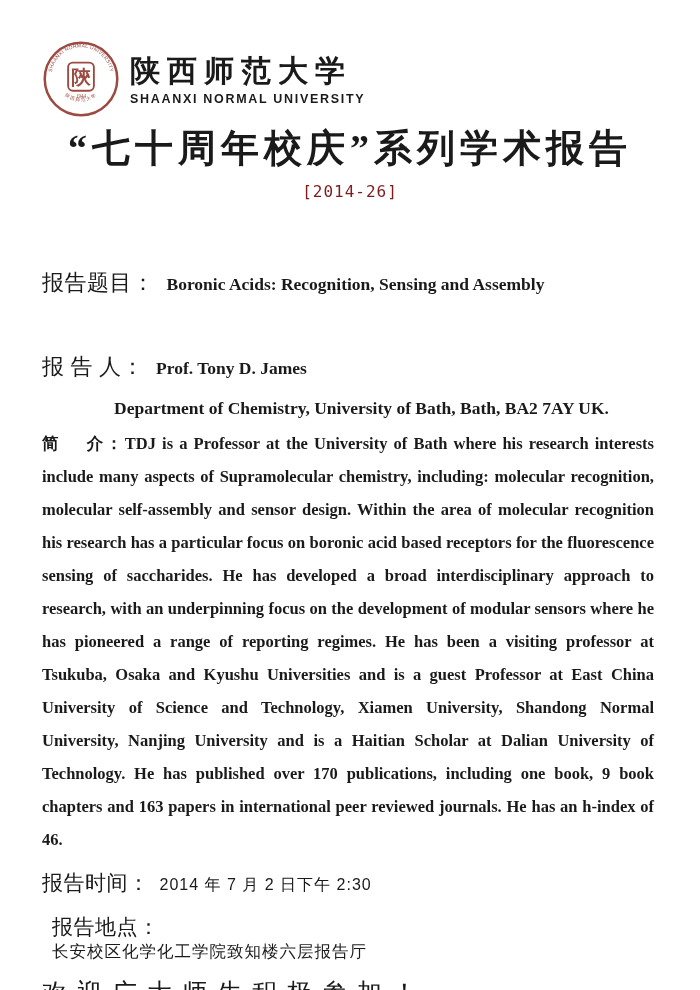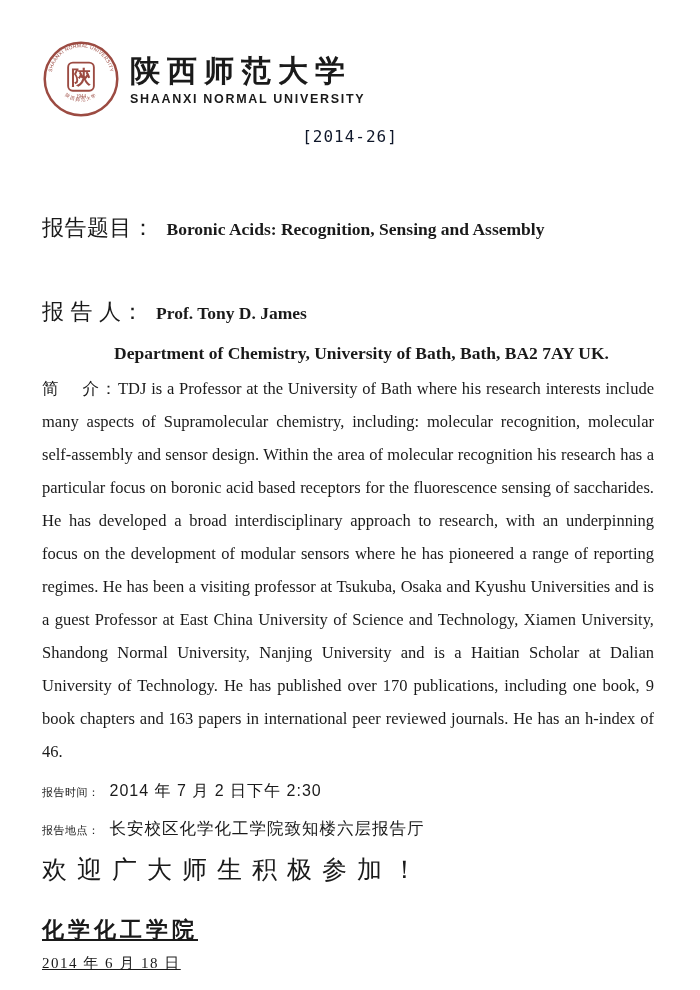--- a/index.html
+++ b/index.html
@@ -33,44 +33,45 @@
 
   
   .doc-title {
     text-align:center; font-weight:bold;
     font-size:38px; letter-spacing:5px;
     margin-top:6px; line-height:1.3; white-space:nowrap;
   }
   .issue {
     text-align:center;
     font-family:"DejaVu Sans Mono","Liberation Mono",monospace;
-    font-size:16px; letter-spacing:1px; margin-top:9px; color:#0f172a;
+    font-size:16px; letter-spacing:1px; margin-top:9px; color:#7f1d1d;
   }
 
   
   .field-row { display:flex; align-items:baseline; margin-top:12px; }
   .field-row.first { margin-top:25px; }
   .field-label { font-size:22px; flex:0 0 auto; min-width:76px; letter-spacing:0.5px; }
   .field-value { font-size:17.5px; font-weight:bold; margin-left:12px;margin-top:48px; }
   .affiliation-row { margin-top:16px; margin-left:72px; }
   .affiliation { font-size:17.5px; font-weight:bold; }
 
   
   .bio {
     margin:8px 4px 0 0;
     font-size:16.5px; line-height:33px;
     text-align:justify;
+    font-weight:bold;
   }
   .bio-label { letter-spacing:0.5px; }
 
   
   .meta-row { display:flex; align-items:baseline; }
   .meta-row.time { margin-top:13px; }
-  .meta-row.venue { margin-top:16px; }
-  .meta-label { font-size:11px; flex:0 0 auto; letter-spacing:0.5px; }
+  .meta-row.venue { margin-top:16px;flex-direction:column; }
+  .meta-label { font-size:21px; flex:0 0 auto; letter-spacing:0.5px; }
   .meta-value { font-size:16.5px; margin-left:10px; letter-spacing:1px; }
   .meta-value.sans-num { font-family:"Liberation Sans","DejaVu Sans",sans-serif; font-size:16px; }
 
   
   .welcome {
     text-align:left; font-weight:normal;
     font-size:25px; letter-spacing:10px;
     margin-top:13px; line-height:34px;
   }
 
@@ -102,20 +103,21 @@
         <text x="50" y="56.5" text-anchor="middle" font-size="25" font-weight="bold" fill="#9c4b42">陝</text>
         <text x="50" y="74" text-anchor="middle" font-size="6.5" fill="#9c4b42">1944</text>
       </svg>
     </div>
     <div class="uni-names">
       <div class="uni-cn">陕西师范大学</div>
       <div class="uni-en">SHAANXI NORMAL UNIVERSITY</div>
     </div>
   </div>
 
+  <div class="doc-title">“七十周年校庆”系列学术报告</div>
 
   <div class="issue">[2014-26]</div>
 
   <div class="field-row first">
     <span class="field-label">报告题目：</span>
     <span class="field-value">Boronic Acids: Recognition, Sensing and Assembly</span>
   </div>
 
   <div class="field-row">
     <span class="field-label">报 告 人：</span>

